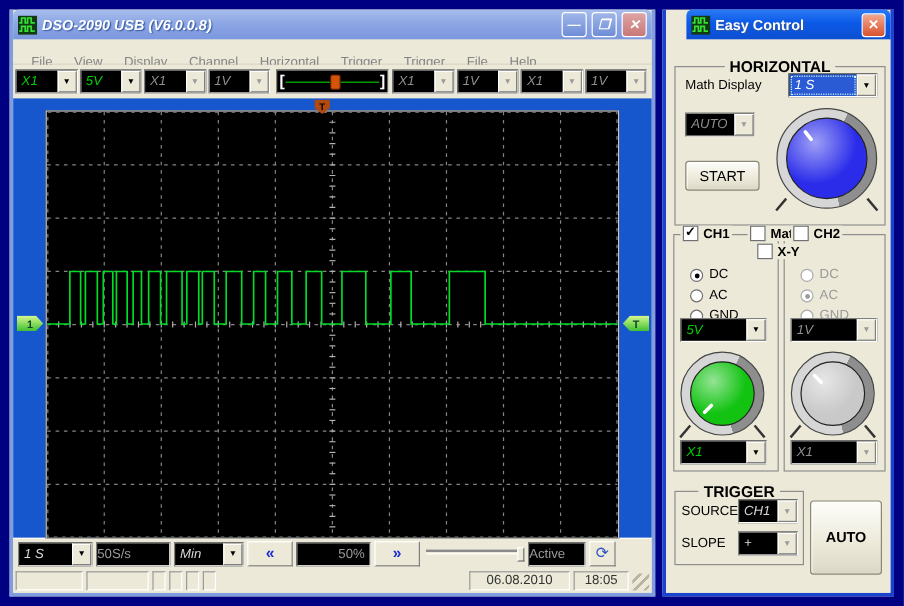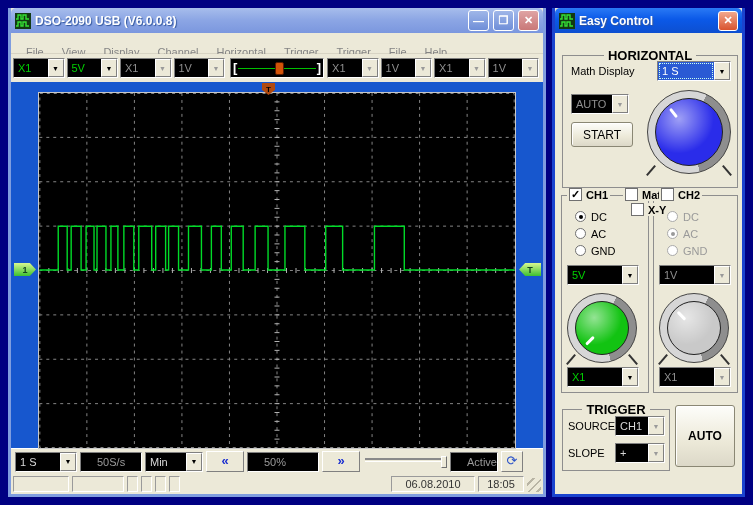--- a/index.html
+++ b/index.html
@@ -7,41 +7,41 @@
   body { background:#000082; font-family:"Liberation Sans", sans-serif; font-size:11px; position:relative; }
 
   .win { position:absolute; }
 
   
   #main-win { left:8px; top:8px; width:538px; height:489px;
     border-left:3px solid #7f9ddf; border-right:3px solid #7f9ddf; border-bottom:3px solid #7f9ddf;
     background:#ece9d8; display:flex; flex-direction:column; }
   .titlebar { height:25px; display:flex; align-items:center; padding:0 4px; gap:4px;
     border-radius:5px 5px 0 0; }
-  .titlebar.inactive { background:linear-gradient(180deg,#a7bdec 0%,#8ba5e4 50%,#7b97de 100%); }
-  .titlebar.active   { background:linear-gradient(180deg,#2a7af5 0%,#0b59e8 45%,#0d4fd0 100%); }
+  .titlebar.inactive { background:linear-gradient(180deg,#a7bdec 0%,#8ba5e4 50%,#7b97de 100%);font-style:italic; }
+  .titlebar.active   { background:linear-gradient(180deg,#2a7af5 0%,#0b59e8 45%,#0d4fd0 100%);margin-left:17px; }
   .titlebar .ttl { color:#fff; font-weight:bold; font-size:12px; flex:1;
     text-shadow:1px 1px 1px #33579e; white-space:nowrap; overflow:hidden; }
   .appicon { width:16px; height:16px; flex:0 0 16px; }
   .winbtn { width:21px; height:21px; border-radius:3px; border:1px solid #fff;
     color:#fff; font-size:11px; font-weight:bold; display:flex; align-items:center; justify-content:center; }
   .winbtn.blue  { background:linear-gradient(180deg,#9fb6e8,#6f8ed8); }
   .winbtn.red   { background:linear-gradient(180deg,#dfa4a4,#c97878); }
   .winbtn.redhot{ background:linear-gradient(180deg,#f2a88d,#e25a3c 60%,#c83t0f); background:linear-gradient(180deg,#f2a88d,#d9532f); width:20px; height:20px; }
 
   
   .menubar { height:21px; background:#ece9d8; display:flex; align-items:center; padding:0 6px; gap:0;
     border-bottom:1px solid #d8d4c4; }
   .menu-item { color:#848484; padding:2px 9px;margin-top:17px; }
 
   
   .toolbar { height:28px; background:#ece9d8; display:flex; align-items:center; padding:0 2px; }
 
   
-  .combo { display:flex; height:20px; border:1px solid; border-color:#808080 #fff #fff #808080; background:#000; }
+  .combo { display:flex; height:20px; border:1px solid; border-color:#808080 #fff #fff #808080; background:#000;font-style:italic; }
   .combo .field { flex:1; color:#00d000; padding:3px 3px 0 4px; font-size:11px; overflow:hidden; white-space:nowrap; }
   .combo .cbtn { width:16px; background:#ece9d8; border:1px solid; border-color:#fff #808080 #808080 #fff;
     color:#000; font-size:7px; display:flex; align-items:center; justify-content:center; }
   .combo.dis .field { color:#8f8f8f; }
   .combo.dis .cbtn { color:#9a9a9a; }
   .combo.white .field { color:#d8d8d8; }
   .combo.sel .field { background:#2a5ad4; color:#fff; outline:1px dotted #cfe; outline-offset:-2px; }
   .tbc { width:52px; margin-right:2px; }
 
   
@@ -62,21 +62,21 @@
     font-size:9px; font-weight:bold; color:#063; }
   .marker.h { width:22px; height:13px; background:linear-gradient(180deg,#d8f890,#3cc030); color:#142; }
   #marker-left  { left:3px;  top:181px; clip-path:polygon(0 0,72% 0,100% 50%,72% 100%,0 100%); }
   #marker-right { left:508px; top:181px; clip-path:polygon(28% 0,100% 0,100% 100%,28% 100%,0 50%); }
   #marker-top { left:251px; top:1px; width:13px; height:12px; background:#b04a10; color:#000;
     clip-path:polygon(0 0,100% 0,100% 58%,50% 100%,0 58%); font-size:8px; line-height:9px; }
 
   
   .botbar { height:26px; background:#ece9d8; border-top:1px solid #fff; display:flex; align-items:center; padding:0 4px; gap:3px; }
   .disp { height:20px; background:#000; border:1px solid; border-color:#808080 #fff #fff #808080;
-    color:#9a9a9a; padding:3px 4px 0 16px; overflow:hidden; white-space:nowrap; }
+    color:#9a9a9a; padding:3px 4px 0 0; overflow:hidden; white-space:nowrap; }
   .navbtn { width:38px; height:21px; background:#ece9d8; border:1px solid; border-color:#fff #808080 #808080 #fff;
     color:#1a2ed0; font-weight:bold; font-size:13px; text-align:center; line-height:17px; }
   .hslider { width:84px; height:16px; position:relative; }
   .hslider .groove { position:absolute; left:2px; right:2px; top:4px; height:4px;
     border-top:2px solid #8a8a8a; border-bottom:1px solid #fff; }
   .hslider .thumb { position:absolute; right:0px; top:2px; width:6px; height:12px; background:#ece9d8;
     border:1px solid; border-color:#fff #707070 #707070 #fff; }
   .snapbtn { width:22px; height:21px; background:#ece9d8; border:1px solid; border-color:#fff #808080 #808080 #fff;
     color:#2a52c8; font-size:13px; text-align:center; line-height:18px; }
 
@@ -96,40 +96,40 @@
   .groupbox { position:absolute; border:1px solid #8e8e8e; }
   .gb-label { position:absolute; top:-8px; left:0; right:0; text-align:center; font-weight:bold; font-size:13px;
     color:#000; }
   .gb-label span { background:#ece9d8; padding:0 4px; }
 
   .lbl { position:absolute; color:#000; }
   .bold { font-weight:bold; }
 
   .xpbtn { position:absolute; background:linear-gradient(180deg,#fdfdfa,#ece9d8 60%,#dcd8c8);
     border:1px solid #8a8774; border-radius:3px; box-shadow:inset 1px 1px 0 #fff;
-    color:#000; font-size:12px; display:flex; align-items:center; justify-content:center; }
+    color:#000; font-size:12px; display:flex; align-items:center; justify-content:center;margin-top:12px; }
 
   
   .knob { position:absolute; border-radius:50%;
     background:conic-gradient(#d6d6d6 0 25deg,#8e8e8e 25deg 165deg,#d6d6d6 165deg 360deg);
     border:1px solid #444; }
   .knob::before,.knob::after { content:''; position:absolute; width:2px; height:13px; background:#333; bottom:-4px; }
   .knob::before { left:2px; transform:rotate(40deg); }
   .knob::after { right:2px; transform:rotate(-40deg); }
   .knob .cap { position:absolute; inset:7px; border-radius:50%; border:1px solid #222; }
   .knob .pointer { position:absolute; inset:7px; }
   .knob .pointer::after { content:''; position:absolute; left:50%; top:4px; width:3px; height:11px; margin-left:-2px;
     background:#fff; border-radius:2px; }
 
   
   .cb { position:absolute; display:flex; align-items:center; gap:4px; background:#ece9d8; padding:0 2px; }
   .cb .box { width:13px; height:13px; background:#fff; border:1px solid #707070;
     font-size:11px; font-weight:bold; line-height:11px; text-align:center; color:#000; }
   .cb .cblabel { font-weight:bold; }
-  .radio { position:absolute; display:flex; align-items:flex-start; gap:5px; }
+  .radio { position:absolute; display:flex; align-items:flex-end; gap:5px;margin-top:12px; }
   .radio .dot { width:11px; height:11px; border-radius:50%; background:#fff; border:1px solid #707070; position:relative; }
   .radio.on .dot::after { content:''; position:absolute; left:3px; top:3px; width:4px; height:4px; border-radius:50%; background:#000; }
   .radio.dis .dot { border-color:#aaa; }
   .radio.dis .rlabel { color:#9a9a9a; }
   .radio.dis.on .dot::after { background:#9a9a9a; }
 
   .ec-combo { position:absolute; }
 </style>
 </head>
 <body>
@@ -320,21 +320,21 @@
     <div class="combo white" style="width:62px">
       <span class="field">1 S</span>
       <span class="cbtn">▼</span>
     </div>
     <div class="disp" style="width:62px">50S/s</div>
     <div class="combo white" style="width:58px">
       <span class="field">Min</span>
       <span class="cbtn">▼</span>
     </div>
     <div class="navbtn">«</div>
-    <div class="disp" style="width:72px;text-align:left">50%</div>
+    <div class="disp" style="width:62px;text-align:right">50%</div>
     <div class="navbtn">»</div>
     <div class="hslider">
       <span class="groove"></span>
       <span class="thumb"></span>
     </div>
     <div class="disp" style="width:48px">Active</div>
     <div class="snapbtn">⟳</div>
   </div>
 
   <div class="statusbar">

